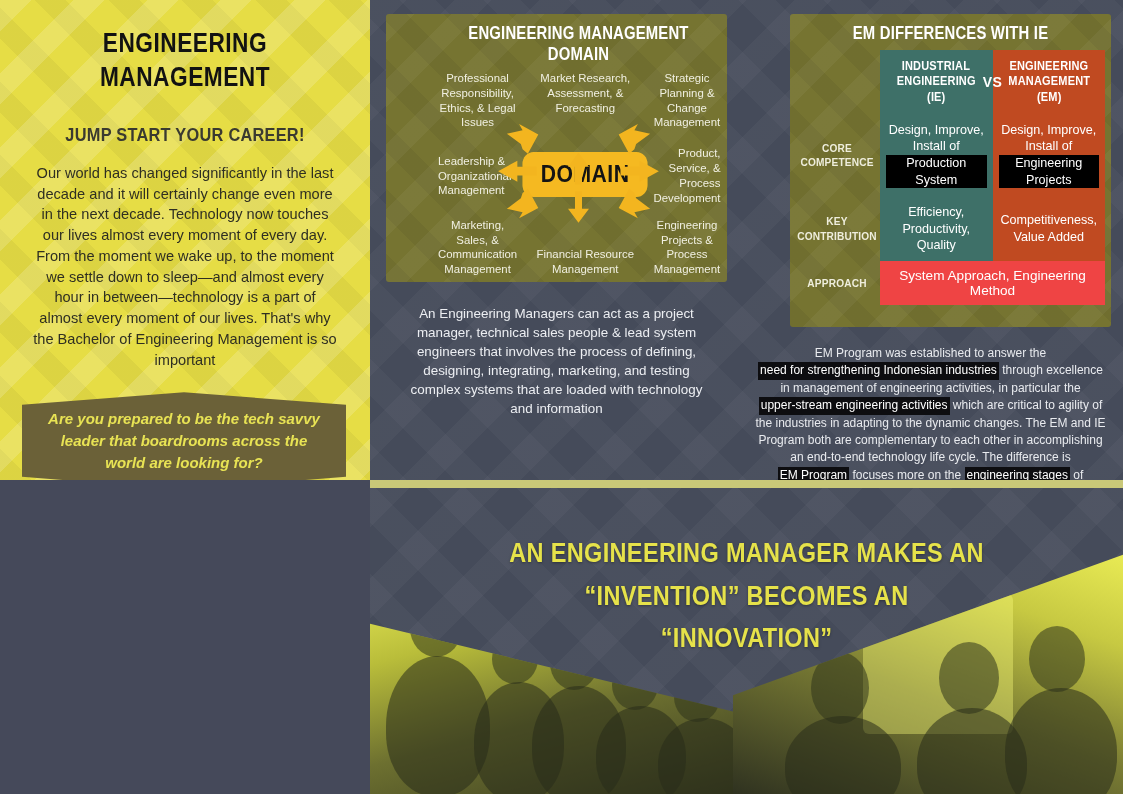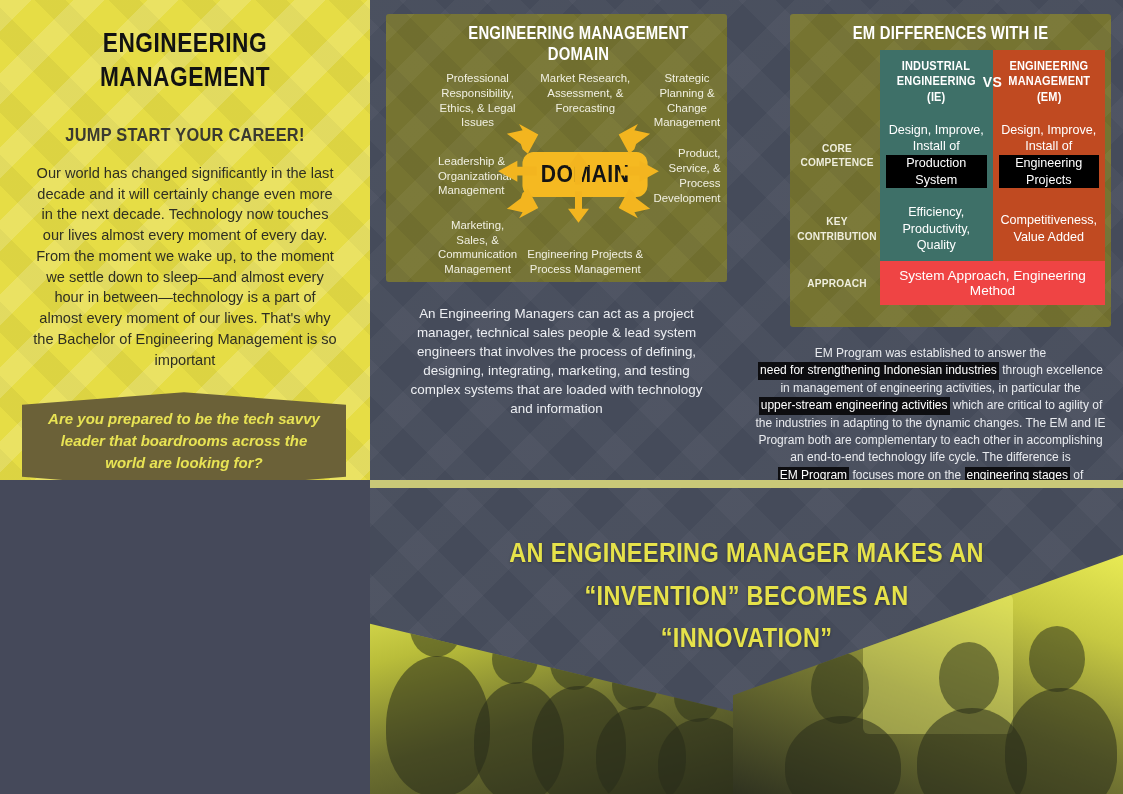--- a/index.html
+++ b/index.html
@@ -371,20 +371,21 @@
           <div class="dlabel">Market Research, Assessment, &amp; Forecasting</div>
           <div class="dlabel">Strategic Planning &amp; Change Management</div>
 
           <div class="dlabel l">Leadership &amp; Organizational Management</div>
           <div class="domain-center">
             <div class="domain-box">DOMAIN</div>
           </div>
           <div class="dlabel r">Product, Service, &amp; Process Development</div>
 
           <div class="dlabel bot">Marketing, Sales, &amp; Communication Management</div>
+          <div class="dlabel bot">Financial Resource Management</div>
           <div class="dlabel bot">Engineering Projects &amp; Process Management</div>
         </div>
       </div>
 
       <p class="blurb">An Engineering Managers can act as a project manager, technical sales people &amp; lead system engineers that involves the process of defining, designing, integrating, marketing, and testing complex systems that are loaded with technology and information</p>
     </div>
 
     <div class="right-col">
       <div class="olive-card cmp-card chev-olive">
         <div class="card-title">EM DIFFERENCES WITH IE</div>

